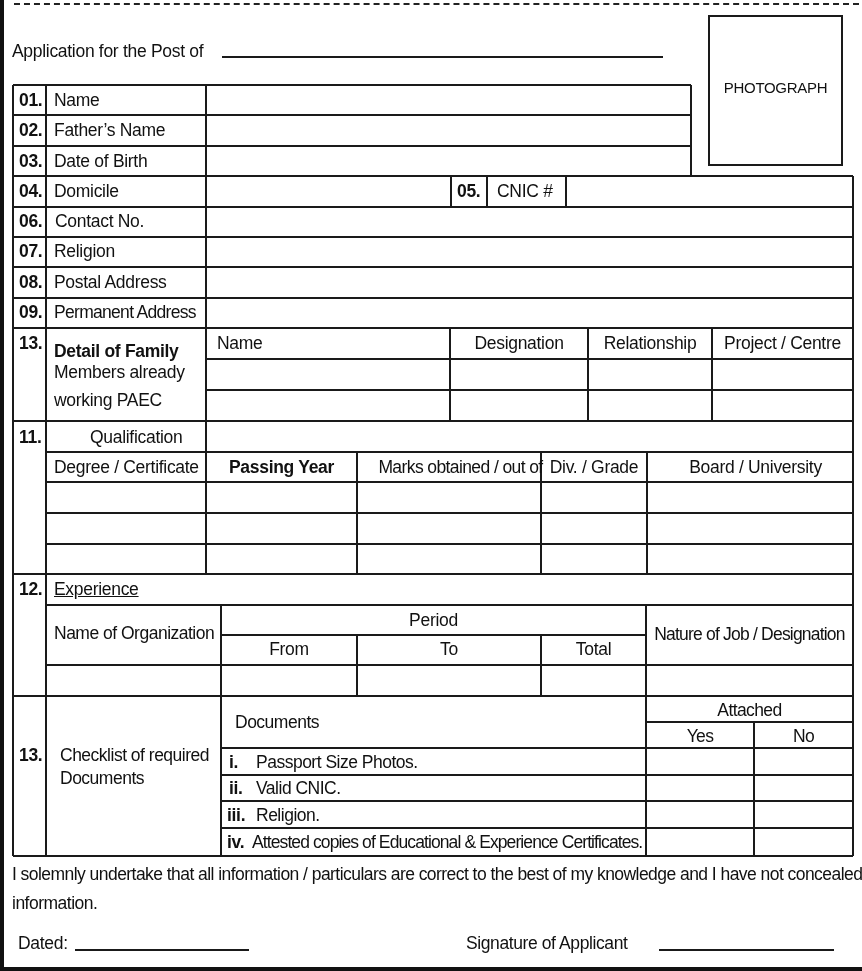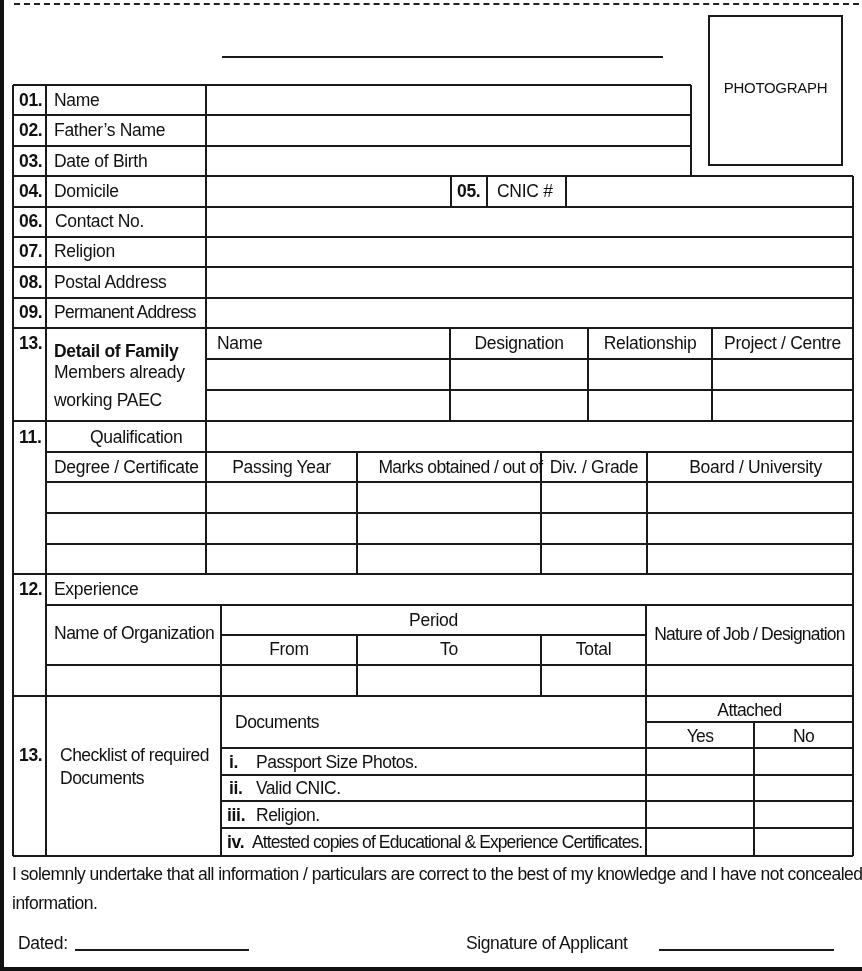--- a/index.html
+++ b/index.html
@@ -79,20 +79,21 @@
     <line x1="754" y1="722" x2="754" y2="856"></line>
 
     <line x1="46" y1="85" x2="46" y2="856"></line>
     <line x1="206" y1="85" x2="206" y2="574"></line>
 
     <line x1="451" y1="176" x2="451" y2="207"></line>
     <line x1="487" y1="176" x2="487" y2="207"></line>
     <line x1="566" y1="176" x2="566" y2="207"></line>
   </svg>
 
+  <div class="t" style="left:12px;top:41px;">Application for the Post of</div>
   <div class="rule" style="left:222px;top:56px;width:441px;"></div>
   <div class="field" style="left:222px;top:36px;width:441px;height:20px;"></div>
 
   <div class="t" style="left:709px;top:78px;width:133px;text-align:center;font-size:15px;">PHOTOGRAPH</div>
   <div class="field" style="left:711px;top:18px;width:129px;height:145px;"></div>
 
   <div class="t num" style="left:19px;top:90px;">01.</div>
   <div class="t" style="left:54px;top:90px;">Name</div>
   <div class="field" style="left:208px;top:87px;width:481px;height:27px;"></div>
 
@@ -142,21 +143,21 @@
   <div class="field" style="left:590px;top:361px;width:120px;height:28px;"></div>
   <div class="field" style="left:714px;top:361px;width:137px;height:28px;"></div>
   <div class="field" style="left:208px;top:392px;width:240px;height:28px;"></div>
   <div class="field" style="left:452px;top:392px;width:134px;height:28px;"></div>
   <div class="field" style="left:590px;top:392px;width:120px;height:28px;"></div>
   <div class="field" style="left:714px;top:392px;width:137px;height:28px;"></div>
 
   <div class="t num" style="left:19px;top:427px;">11.</div>
   <div class="t" style="left:54px;top:427px;margin-left:36px;">Qualification</div>
   <div class="t" style="left:54px;top:457px;">Degree / Certificate</div>
-  <div class="t center" style="left:206px;top:457px;width:151px;">Passing Year</div>
+  <div class="t center" style="left:206px;top:457px;width:151px;font-weight:bold;">Passing Year</div>
   <div class="t center" style="left:357px;top:457px;width:207px;letter-spacing:-0.6px;">Marks obtained / out of</div>
   <div class="t center" style="left:541px;top:457px;width:106px;">Div. / Grade</div>
   <div class="t center" style="left:647px;top:457px;width:217px;">Board / University</div>
 
   <div class="field" style="left:48px;top:484px;width:156px;height:28px;"></div>
   <div class="field" style="left:208px;top:484px;width:147px;height:28px;"></div>
   <div class="field" style="left:359px;top:484px;width:180px;height:28px;"></div>
   <div class="field" style="left:543px;top:484px;width:102px;height:28px;"></div>
   <div class="field" style="left:649px;top:484px;width:202px;height:28px;"></div>
   <div class="field" style="left:48px;top:515px;width:156px;height:28px;"></div>
@@ -164,21 +165,21 @@
   <div class="field" style="left:359px;top:515px;width:180px;height:28px;"></div>
   <div class="field" style="left:543px;top:515px;width:102px;height:28px;"></div>
   <div class="field" style="left:649px;top:515px;width:202px;height:28px;"></div>
   <div class="field" style="left:48px;top:546px;width:156px;height:27px;"></div>
   <div class="field" style="left:208px;top:546px;width:147px;height:27px;"></div>
   <div class="field" style="left:359px;top:546px;width:180px;height:27px;"></div>
   <div class="field" style="left:543px;top:546px;width:102px;height:27px;"></div>
   <div class="field" style="left:649px;top:546px;width:202px;height:27px;"></div>
 
   <div class="t num" style="left:19px;top:579px;">12.</div>
-  <div class="t" style="left:54px;top:579px;">Experience</div>
+  <div class="t" style="left:54px;top:579px;text-decoration:underline;">Experience</div>
   <div class="t" style="left:54px;top:623px;letter-spacing:-0.5px;">Name of Organization</div>
   <div class="t center" style="left:221px;top:610px;width:425px;">Period</div>
   <div class="t center" style="left:221px;top:639px;width:136px;">From</div>
   <div class="t center" style="left:357px;top:639px;width:184px;">To</div>
   <div class="t center" style="left:541px;top:639px;width:105px;">Total</div>
   <div class="t center" style="left:646px;top:624px;width:207px;letter-spacing:-0.8px;">Nature of Job / Designation</div>
 
   <div class="field" style="left:48px;top:667px;width:171px;height:28px;"></div>
   <div class="field" style="left:223px;top:667px;width:132px;height:28px;"></div>
   <div class="field" style="left:359px;top:667px;width:180px;height:28px;"></div>

